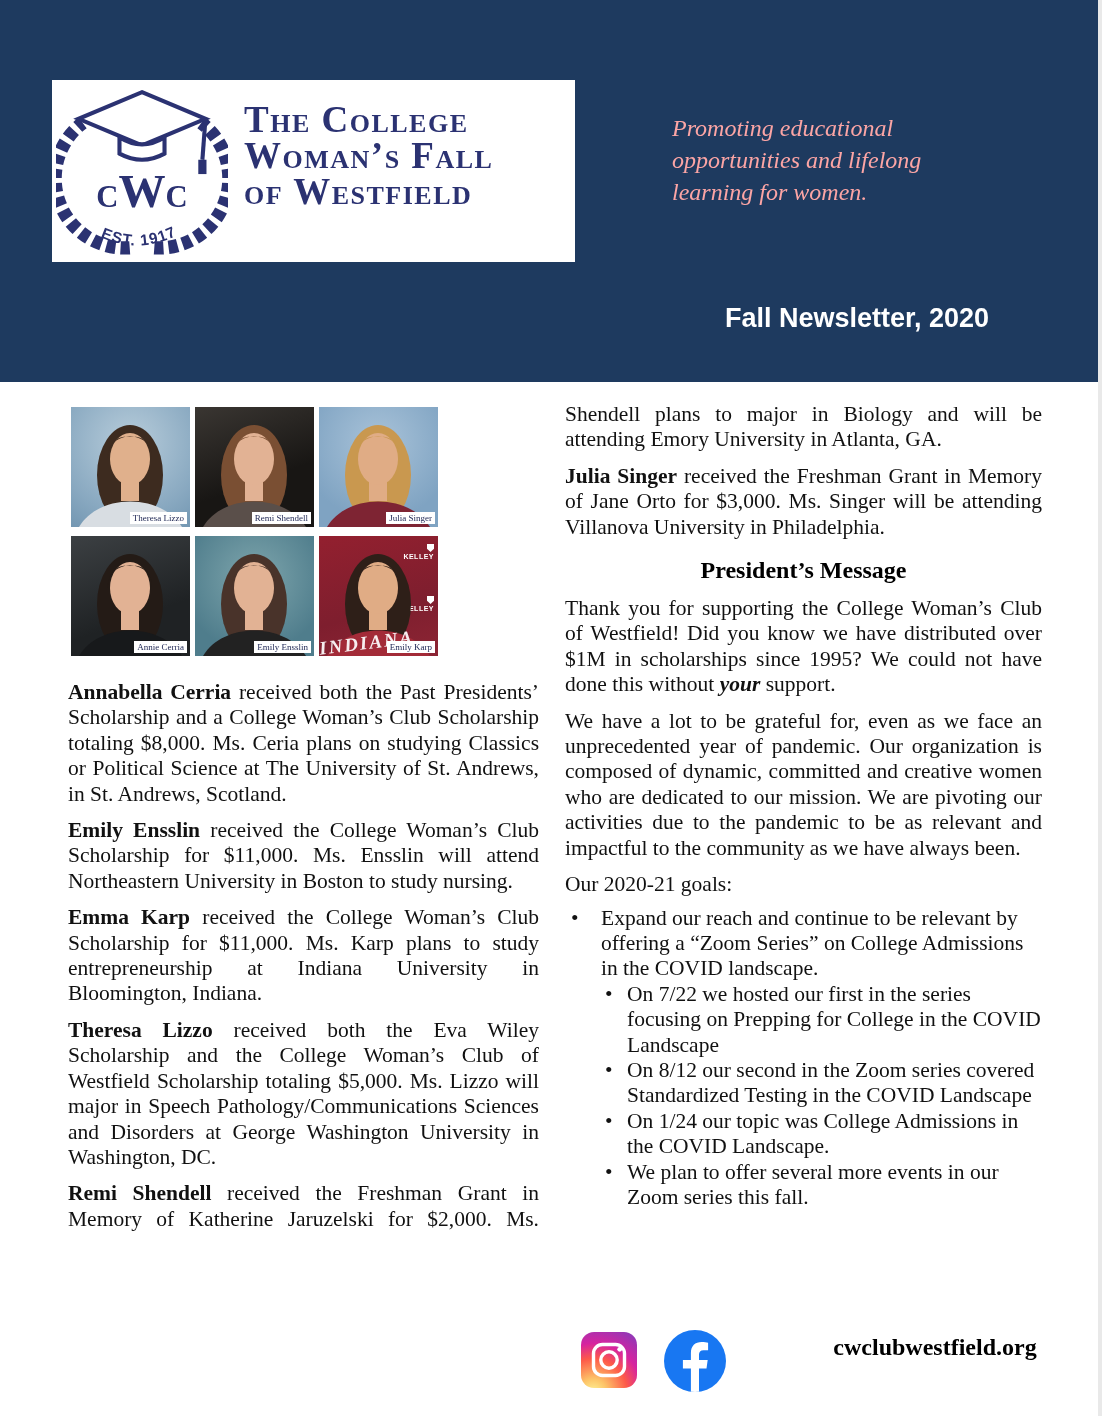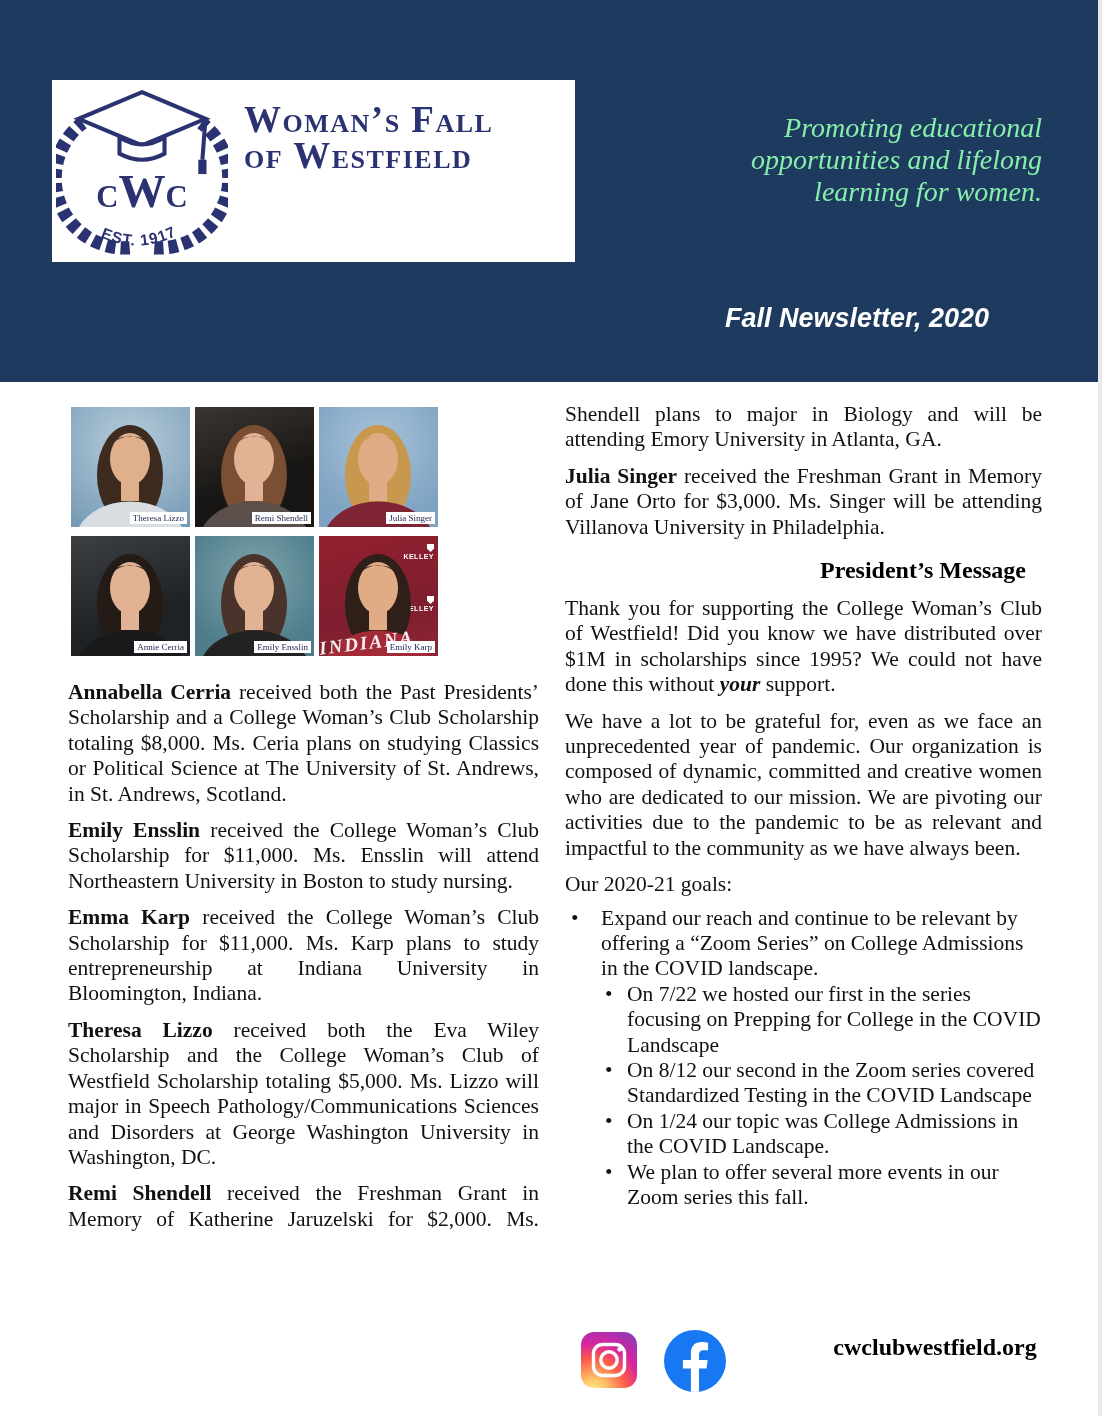--- a/index.html
+++ b/index.html
@@ -8,26 +8,26 @@
 
   
   .header { position:absolute; left:0; top:0; width:1102px; height:382px; background:#1e3a5f; }
   .edge-strip { position:absolute; right:0; top:0; width:4px; height:1416px; background:#e9e9e9; }
   .logo-box { position:absolute; left:52px; top:80px; width:523px; height:182px; background:#ffffff; }
   .emblem { position:absolute; left:4px; top:4px; width:172px; height:174px; }
   .logo-title { position:absolute; left:192px; top:22px; width:330px;
                 font-variant:small-caps; font-weight:600; font-size:37px; line-height:36px;
                 letter-spacing:1.5px; color:#2b3272; }
   .logo-title span { display:block; }
-  .tagline { position:absolute; left:672px; top:112px; width:370px; text-align:right;
-             color:#86efac; font-style:italic; font-size:28px; line-height:32px; }
+  .tagline { position:absolute; left:672px; top:112px; width:370px; text-align:left;
+             color:#fca5a5; font-style:italic; font-size:24px; line-height:32px; }
   .tagline span { display:block; }
   .issue-title { position:absolute; left:672px; top:303px; width:370px; text-align:center;
                  color:#ffffff; font-family:"Liberation Sans", sans-serif; font-weight:bold;
-                 font-size:27px;font-style:italic; }
+                 font-size:27px; }
 
   
   .photo-grid { position:absolute; left:71px; top:407px; display:grid;
                 grid-template-columns:repeat(3,119px); grid-auto-rows:120px; gap:9px 5px; }
   .photo { position:relative; overflow:hidden; }
   .photo svg.sil { position:absolute; left:0; top:0; width:100%; height:100%; }
   .plabel { position:absolute; right:3px; bottom:3px; background:#ffffff; padding:1px 3px;
             font-size:9px; line-height:10px; color:#1c2452; white-space:nowrap; }
   .p1 { background:radial-gradient(circle at 50% 30%, #b8cddb, #88a8c0 70%, #7397b2);
         --hair:#3d2b1f; --skin:#e0b08c; --top:#d8dde2; }
@@ -51,21 +51,21 @@
                 font:700 italic 19px "Liberation Serif", serif; letter-spacing:2px;
                 transform:rotate(-7deg); white-space:nowrap; }
 
   
   .col-left  { position:absolute; left:68px;  top:680px; width:471px; }
   .col-right { position:absolute; left:565px; top:402px; width:477px; }
   .col-left p, .col-right p { margin:0 0 11px; font-size:21.5px; line-height:25.4px;
                               text-align:justify; }
   .cont-justify { text-align-last:justify; }
   .col-right h2 { margin:17px 16px 12px; font-size:24px; line-height:27px; font-weight:bold;
-                  text-align:right; color:#000; }
+                  text-align:center; color:#000; }
   .goals { margin-bottom:8px !important; text-align:left; }
   ul.goals-list { list-style:none; margin:0; padding:0; }
   ul.goals-list li { position:relative; font-size:21.5px; line-height:25.4px; text-align:left; }
   li.b1 { padding-left:36px; } li.b1::before { content:"\2022"; position:absolute; left:6px; }
   li.b2 { padding-left:62px; } li.b2::before { content:"\2022"; position:absolute; left:40px; }
 
   
   .ig-icon { position:absolute; left:581px; top:1332px; width:56px; height:56px; }
   .fb-icon { position:absolute; left:664px; top:1330px; width:62px; height:62px; }
   .website { position:absolute; left:820px; top:1334px; width:230px; text-align:center;
@@ -89,20 +89,21 @@
           <tspan font-size="30">C</tspan><tspan font-size="46">W</tspan><tspan font-size="30">C</tspan>
         </text>
         <defs>
             <path id="estArc" d="M 36 146 Q 84 172 132 140" fill="none"></path>
           </defs>
         <text font-family="Liberation Sans, sans-serif" font-weight="bold" font-size="15" letter-spacing="1" fill="#2b3272">
           <textPath href="#estArc" startOffset="8">EST. 1917</textPath>
         </text>
       </svg>
       <div class="logo-title">
+        <span>The College</span>
         <span>Woman’s Fall</span>
         <span>of Westfield</span>
       </div>
     </div>
     <div class="tagline">
       <span>Promoting educational</span>
       <span>opportunities and lifelong</span>
       <span>learning for women.</span>
     </div>
     <div class="issue-title">Fall Newsletter, 2020</div>

